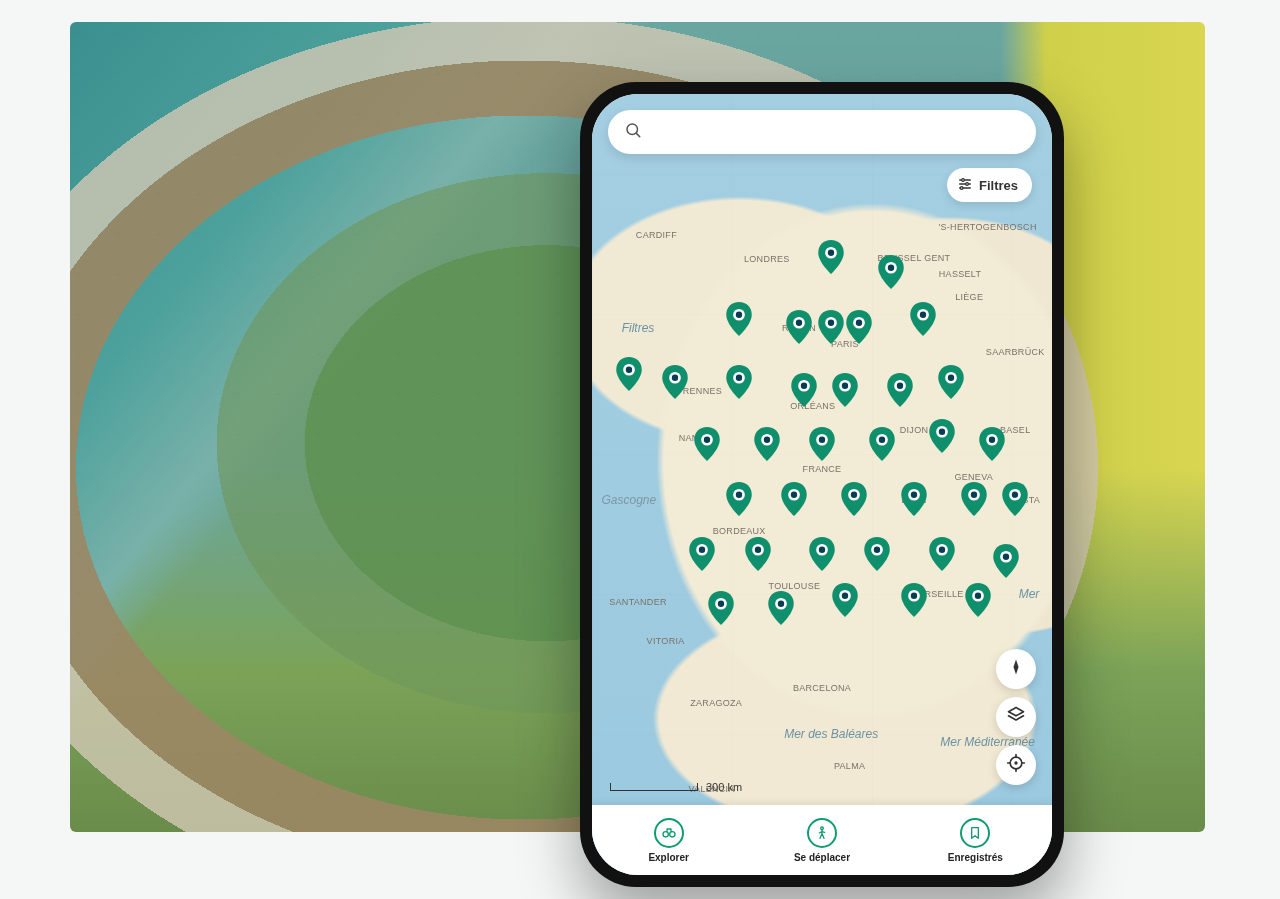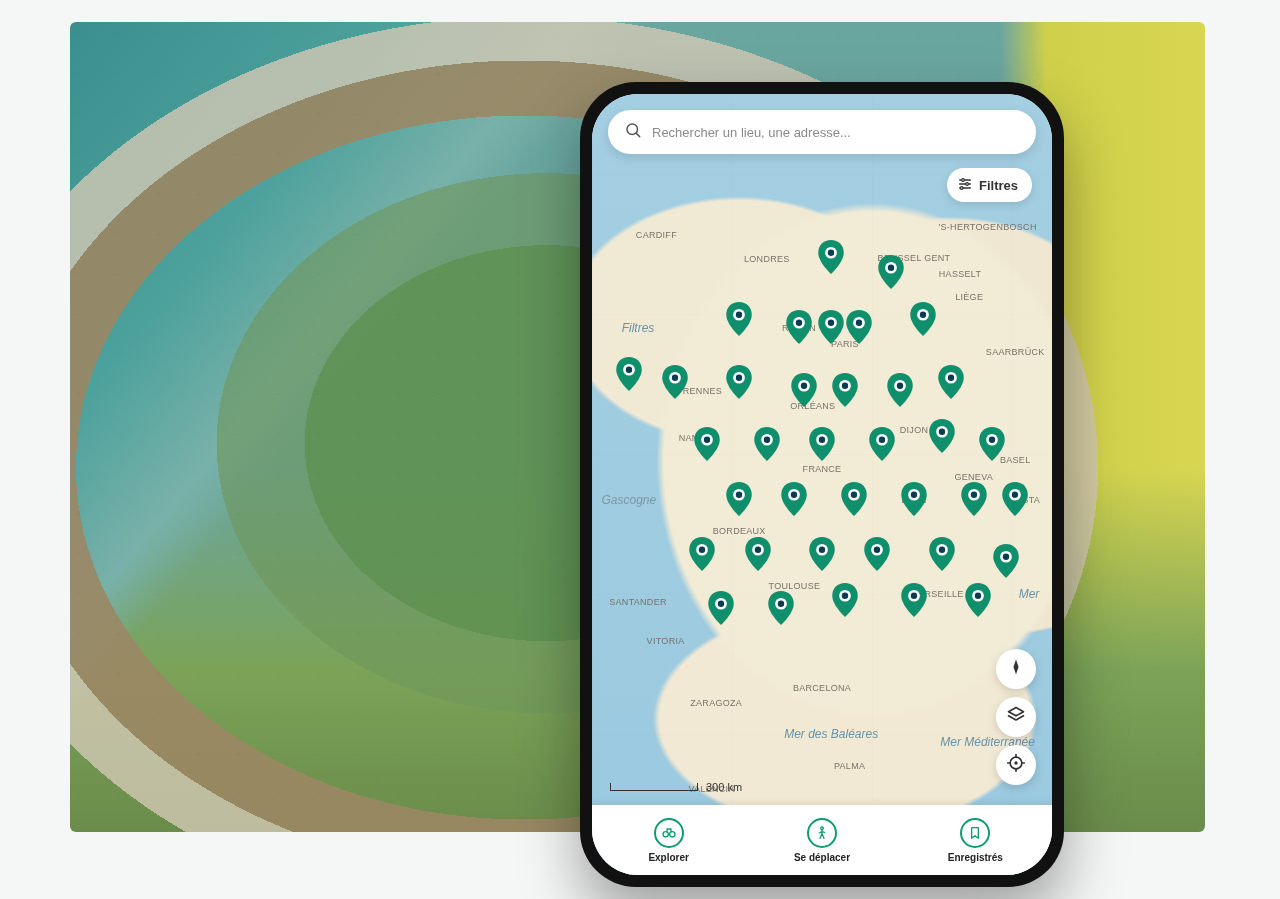--- a/index.html
+++ b/index.html
@@ -206,21 +206,21 @@
           <div class="city" style="left: 80%; top: 23%;">HASSELT</div>
           <div class="city" style="left: 86%; top: 17%;">'S-HERTOGENBOSCH</div>
           <div class="city" style="left: 82%; top: 26%;">LIÈGE</div>
           <div class="city" style="left: 92%; top: 33%;">SAARBRÜCK</div>
           <div class="city" style="left: 45%; top: 30%;">ROUEN</div>
           <div class="city" style="left: 55%; top: 32%;">PARIS</div>
           <div class="city" style="left: 24%; top: 38%;">RENNES</div>
           <div class="city" style="left: 48%; top: 40%;">ORLÉANS</div>
           <div class="city" style="left: 23%; top: 44%;">NANTES</div>
           <div class="city" style="left: 70%; top: 43%;">DIJON</div>
-          <div class="city" style="left: 92%; top: 43%; margin-top: 30px;">BASEL</div>
+          <div class="city" style="left: 92%; top: 43%;">BASEL</div>
           <div class="city" style="left: 50%; top: 48%;">FRANCE</div>
           <div class="city" style="left: 83%; top: 49%;">GENEVA</div>
           <div class="city" style="left: 70%; top: 52%;">LYON</div>
           <div class="city" style="left: 94%; top: 52%;">AOSTA</div>
           <div class="city" style="left: 32%; top: 56%;">BORDEAUX</div>
           <div class="city" style="left: 44%; top: 63%;">TOULOUSE</div>
           <div class="city" style="left: 75%; top: 64%;">MARSEILLE</div>
           <div class="city" style="left: 10%; top: 65%;">SANTANDER</div>
           <div class="city" style="left: 16%; top: 70%;">VITORIA</div>
           <div class="city" style="left: 27%; top: 78%;">ZARAGOZA</div>
@@ -500,21 +500,20 @@
           </div>
         </div>
 
       <div class="searchbar">
         <span style="color:#555;">
           <svg viewBox="0 0 24 24" width="18" height="18" class="icon-stroke">
               <circle cx="11" cy="11" r="7"></circle>
               <line x1="21" y1="21" x2="16.5" y2="16.5"></line>
             </svg>
         </span>
-        <input type="text" placeholder="Rechercher un lieu, une adresse..." style="">
       </div>
 
       <div class="filters">
         <span style="color:#333;">
           <svg viewBox="0 0 24 24" width="16" height="16" class="icon-stroke">
             <line x1="4" y1="6" x2="20" y2="6"></line>
               <circle cx="9" cy="6" r="2" fill="#fff"></circle>
             <line x1="4" y1="12" x2="20" y2="12"></line>
               <circle cx="15" cy="12" r="2" fill="#fff"></circle>
             <line x1="4" y1="18" x2="20" y2="18"></line>

